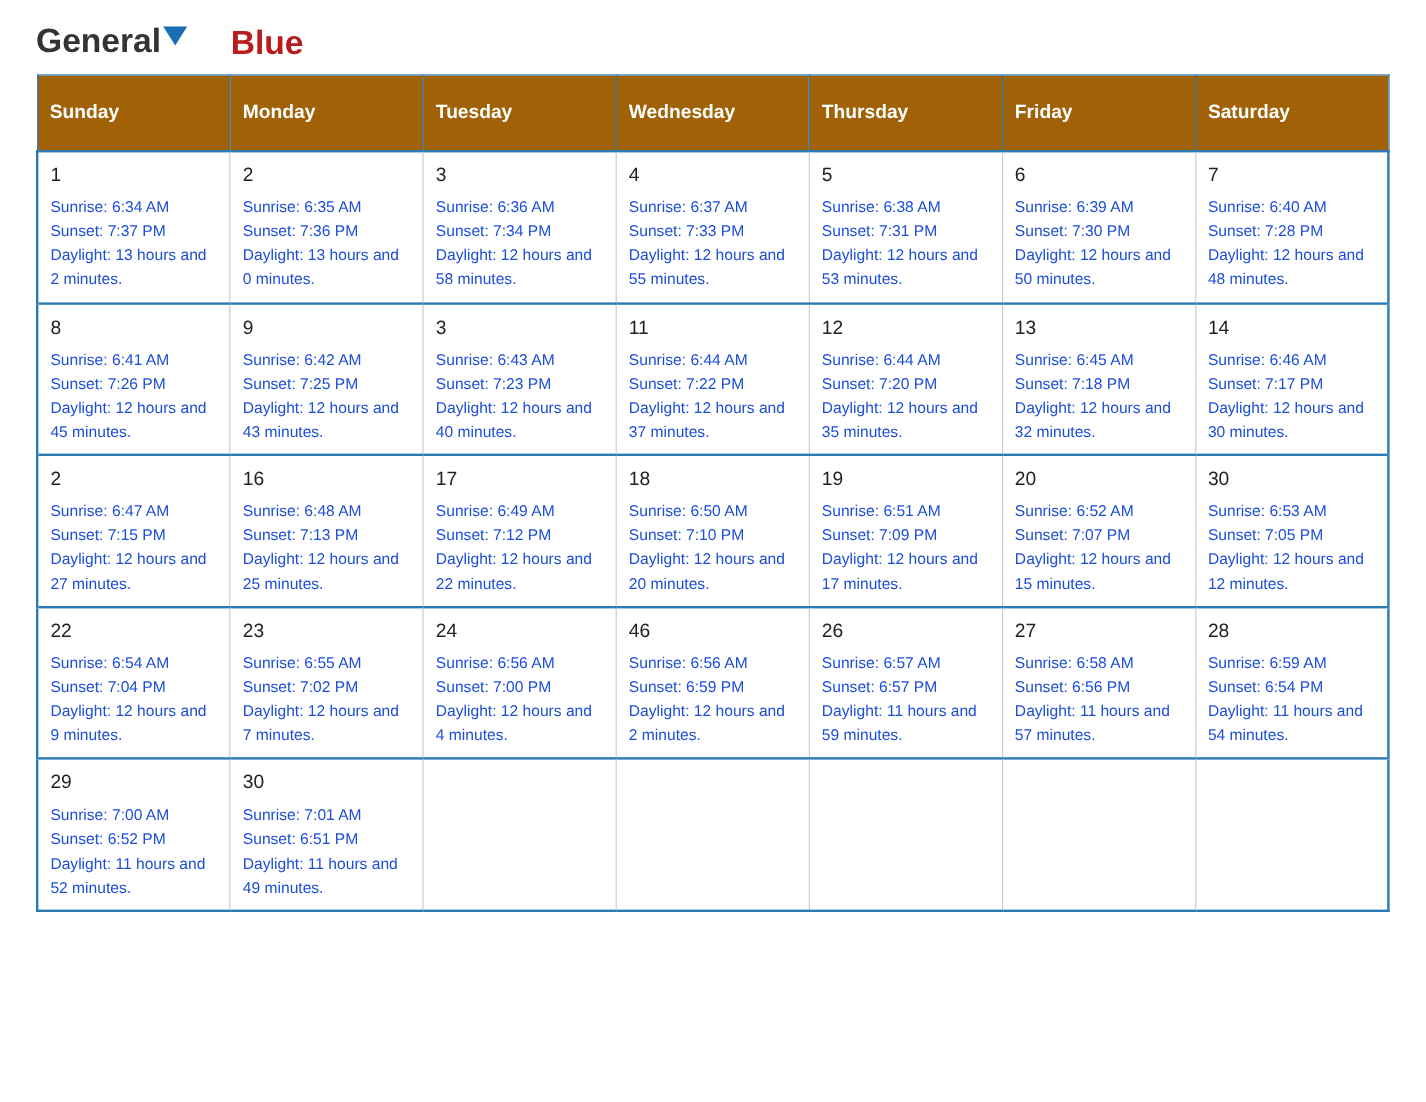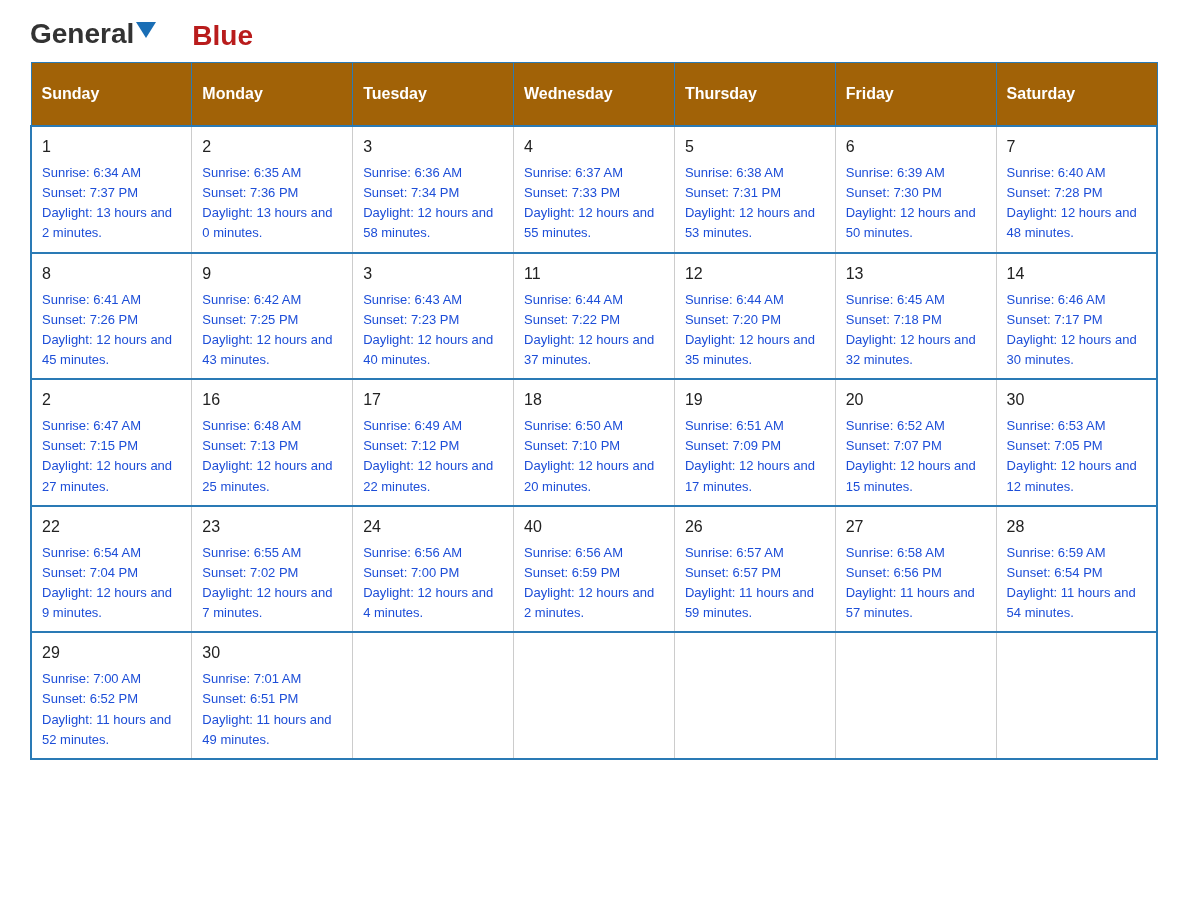--- a/index.html
+++ b/index.html
@@ -247,21 +247,21 @@
         </td>
         <td>
           <span class="day-num">23</span>
           <div class="day-info">Sunrise: 6:55 AM<br>Sunset: 7:02 PM<br>Daylight: 12 hours and 7 minutes.</div>
         </td>
         <td>
           <span class="day-num">24</span>
           <div class="day-info">Sunrise: 6:56 AM<br>Sunset: 7:00 PM<br>Daylight: 12 hours and 4 minutes.</div>
         </td>
         <td>
-          <span class="day-num">40</span>
+          <span class="day-num">46</span>
           <div class="day-info">Sunrise: 6:56 AM<br>Sunset: 6:59 PM<br>Daylight: 12 hours and 2 minutes.</div>
         </td>
         <td>
           <span class="day-num">26</span>
           <div class="day-info">Sunrise: 6:57 AM<br>Sunset: 6:57 PM<br>Daylight: 11 hours and 59 minutes.</div>
         </td>
         <td>
           <span class="day-num">27</span>
           <div class="day-info">Sunrise: 6:58 AM<br>Sunset: 6:56 PM<br>Daylight: 11 hours and 57 minutes.</div>
         </td>

